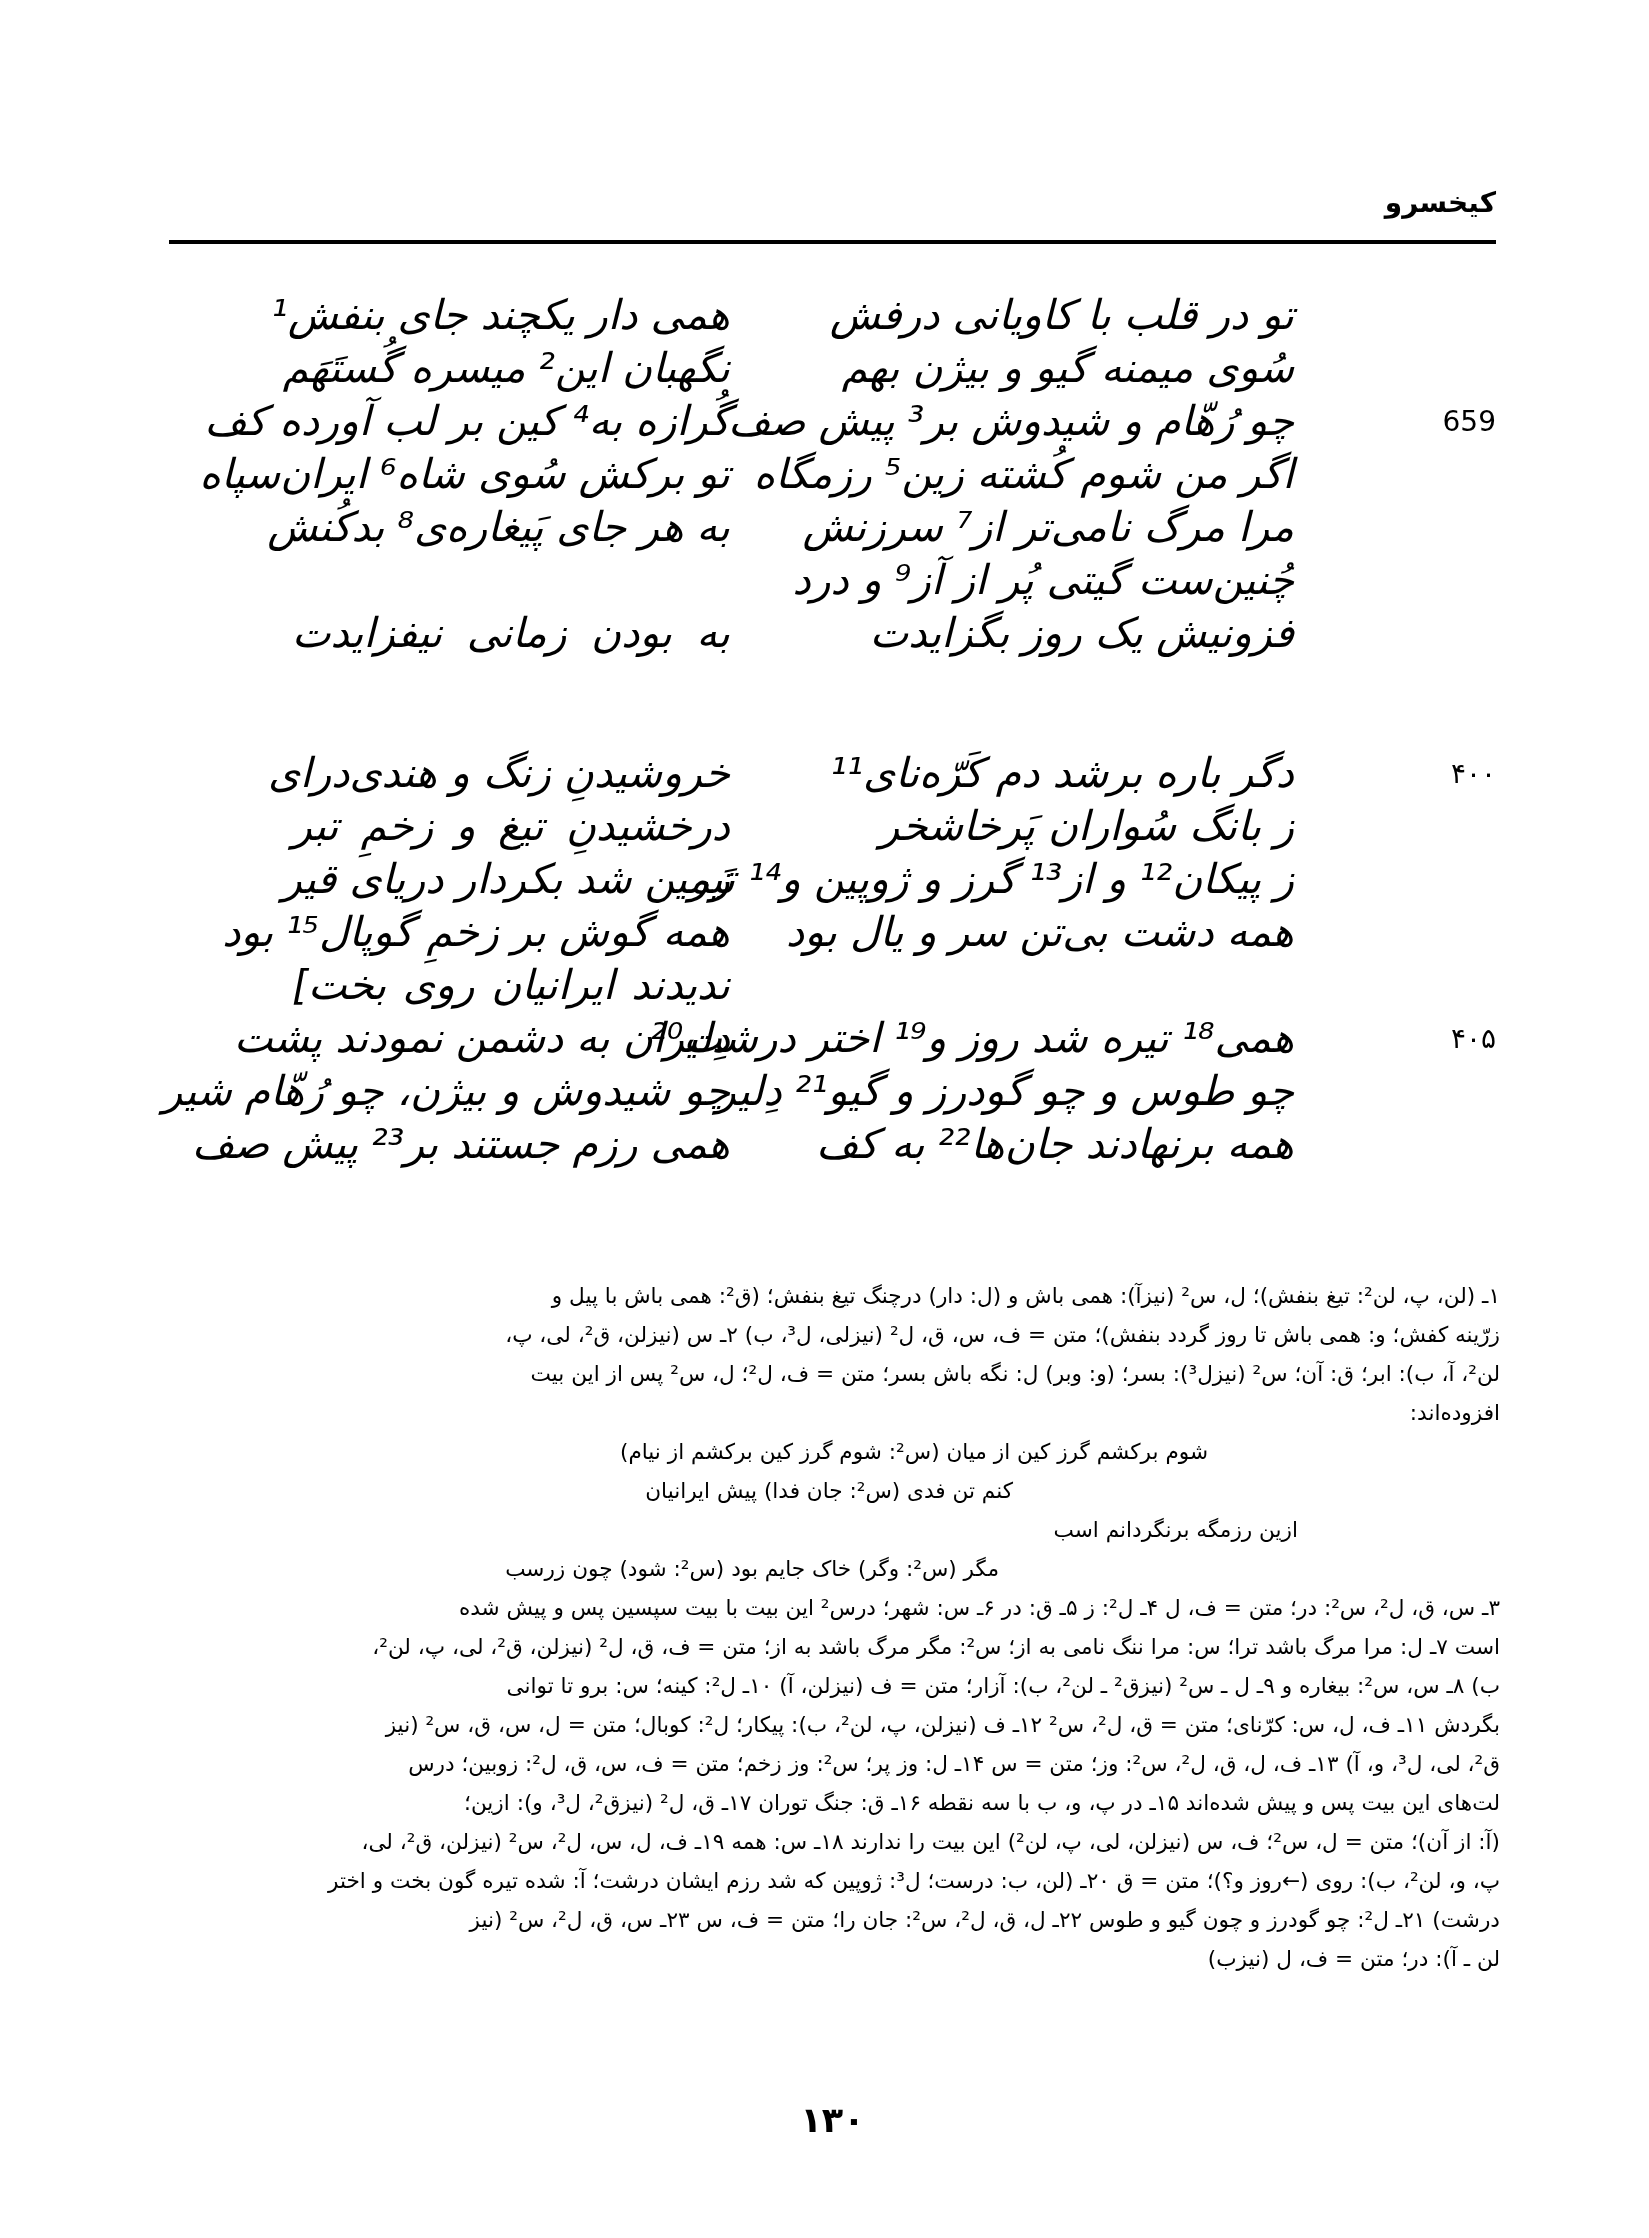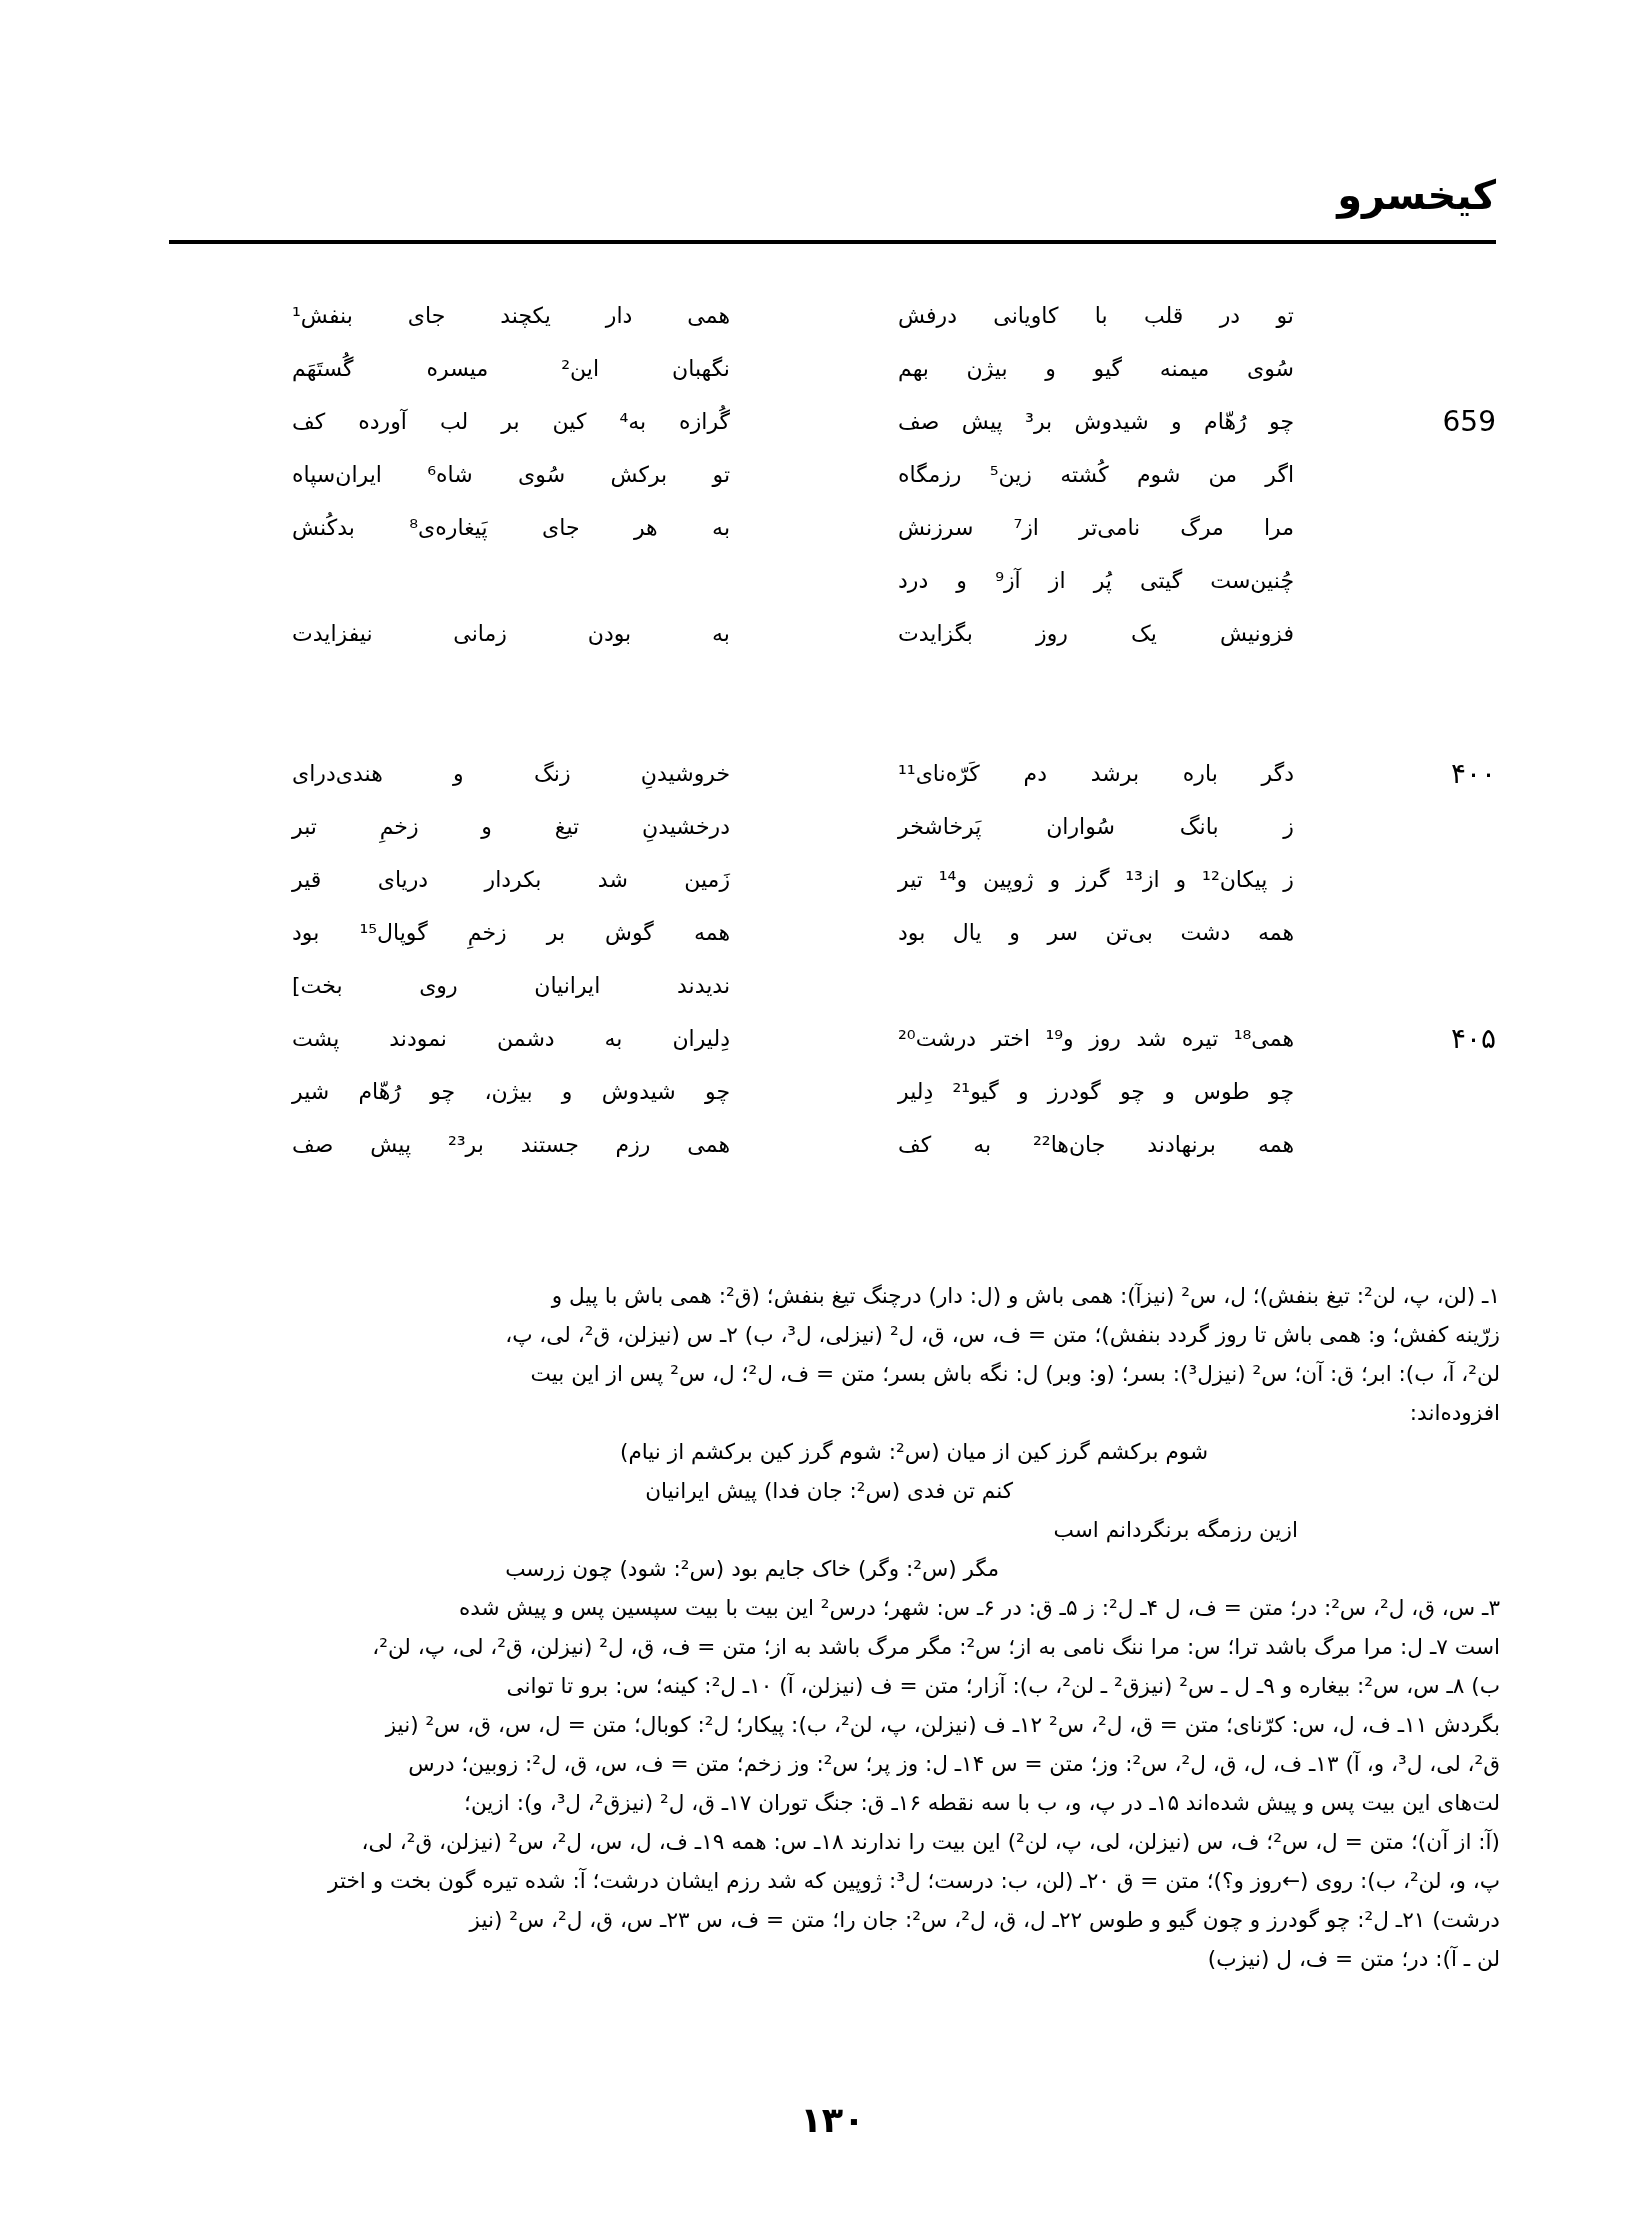--- a/index.html
+++ b/index.html
@@ -2,36 +2,37 @@
 <html style="font-size:11px"><head>
   <meta charset="utf-8">
   <style>
     html, body { margin: 0; padding: 0; background: #ffffff; }
     body {
       width: 1649px; height: 2239px; position: relative; overflow: hidden;
       font-family: "DejaVu Serif", "Liberation Serif", serif; color: #000;
     }
     .page { position: absolute; inset: 0; direction: rtl; }
     .running-head {
-      position: absolute; right: 153px; top: 172px;
-      font-size: 40px; font-weight: bold;
+      position: absolute; right: 153px; top: 186px;
+      font-size: 28px; font-weight: bold;
       font-family: "DejaVu Sans", sans-serif;
     }
     .head-rule {
       position: absolute; left: 169px; right: 153px; top: 240px;
       height: 3.5px; background: #000;
     }
     .verse-block { position: absolute; left: 292px; right: 153px; }
     .verse-block.b1 { top: 289px; }
     .verse-block.b2 { top: 747px; }
     .couplet { position: relative; height: 53px; }
     .hemi {
       position: absolute; top: 0; width: 445px; text-align: justify;
-      text-align-last: justify; font-size: 22px; line-height: 53px; white-space: nowrap;
+      text-align-last: justify; font-size: 41px; line-height: 53px; white-space: nowrap;
       font-family: "DejaVu Sans", sans-serif;
+      font-style: italic;
     }
     .hemi.r { right: 202px; width: 396px; }
     .hemi.l { left: 0; width: 438px; }
     .vnum {
       position: absolute; right: 0; top: 0; font-size: 28px; line-height: 53px;
       font-family: "DejaVu Sans", sans-serif;
     }
     .notes {
       position: absolute; left: 174px; right: 149px; top: 1276px;
       font-family: "DejaVu Sans", sans-serif; font-size: 21.6px; line-height: 39px;

